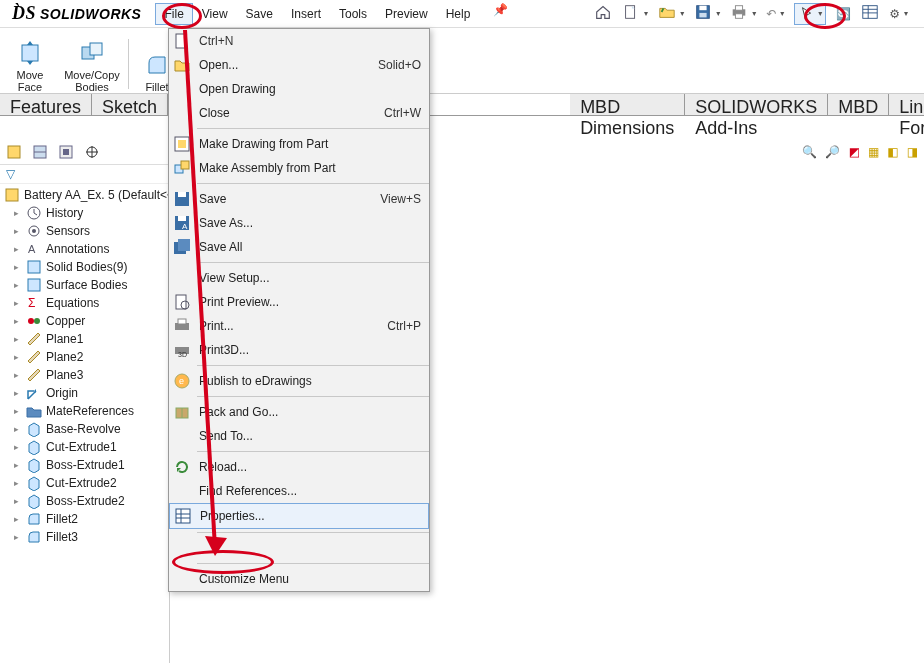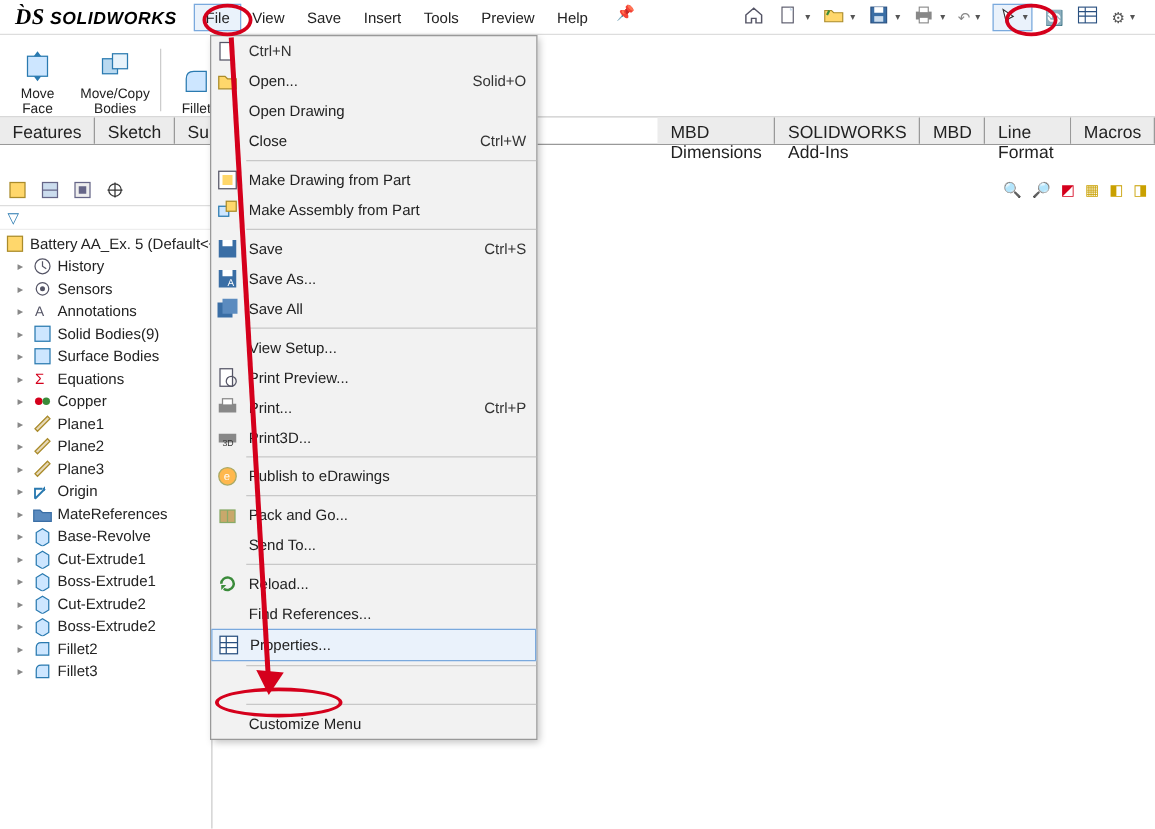--- a/index.html
+++ b/index.html
@@ -10,21 +10,21 @@
   .menus { display: flex; margin-left: 8px; }
   .menu-item { padding: 4px 9px; cursor: default; }
   .menu-item.sel { border: 1px solid #7aa9dd; background: #eaf2fb; padding: 3px 8px; }
   .right-toolbar { margin-left: auto; display: flex; align-items: center; gap: 10px; padding-right: 10px; }
   .tbicon { width: 18px; height: 18px; display: inline-block; }
   .drop { font-size: 8px; color: #555; margin-left: -6px; }
   .ribbon { display: flex; align-items: flex-end; height: 66px; border-bottom: 1px solid #ccc; padding: 4px 2px 0 2px; gap: 6px;}
   .rbtn { display: flex; flex-direction: column; align-items: center; justify-content: flex-start; width: 56px; font-size: 11px; text-align: center; gap: 2px; padding-top: 4px;}
   .rbtn .ic { width: 28px; height: 28px; }
   .tabs { display: flex; border-bottom: 1px solid #999; height: 22px; }
-  .tab { padding: 3px 10px; font-size: 14px; border-right: 1px solid #999; background: #ececec; }
+  .tab { padding: 3px 10px; font-size: 18px; border-right: 1px solid #999; background: #ececec; }
   .tabs-left { display: flex; }
   .tabs-right { display: flex; margin-left: 310px; }
   .side { position: absolute; left: 0; top: 140px; width: 170px; bottom: 0; border-right: 1px solid #ccc; overflow: hidden; }
   .side-icons { display:flex; gap:10px; padding:4px 6px; border-bottom:1px solid #ddd;}
   .filterrow { padding:2px 6px; border-bottom:1px solid #eee;}
   .tree { padding: 2px 0; font-size: 12px; }
   .node { display: flex; align-items: center; gap: 4px; padding: 1px 4px; white-space: nowrap; }
   .node .ic { width: 16px; height: 16px; flex: 0 0 16px; }
   .dropdown { position: absolute; left: 168px; top: 28px; width: 262px; background: #f2f2f2; border: 1px solid #999; box-shadow: 2px 2px 6px rgba(0,0,0,.25); z-index: 20; }
   .dd-row { display: flex; align-items: center; height: 24px; padding: 0 8px 0 4px; gap: 8px; }
@@ -374,21 +374,21 @@
       </svg>
       <span class="dd-label">Make Assembly from Part</span>
     </div>
     <div class="dd-sep"></div>
     <div class="dd-row">
       <svg class="dd-ic" viewBox="0 0 18 18">
         <rect x="2" y="2" width="14" height="14" fill="#3a6ea5"></rect>
         <rect x="5" y="2" width="8" height="5" fill="#fff"></rect>
       </svg>
       <span class="dd-label">Save</span>
-      <span class="dd-short">Ctrl+S</span>
+      <span class="dd-short">View+S</span>
     </div>
     <div class="dd-row">
       <svg class="dd-ic" viewBox="0 0 18 18">
         <rect x="2" y="2" width="14" height="14" fill="#3a6ea5"></rect>
         <rect x="5" y="2" width="8" height="5" fill="#fff"></rect>
         <text x="9" y="15" font-size="8" fill="#fff">A</text>
       </svg>
       <span class="dd-label">Save As...</span>
     </div>
     <div class="dd-row">

